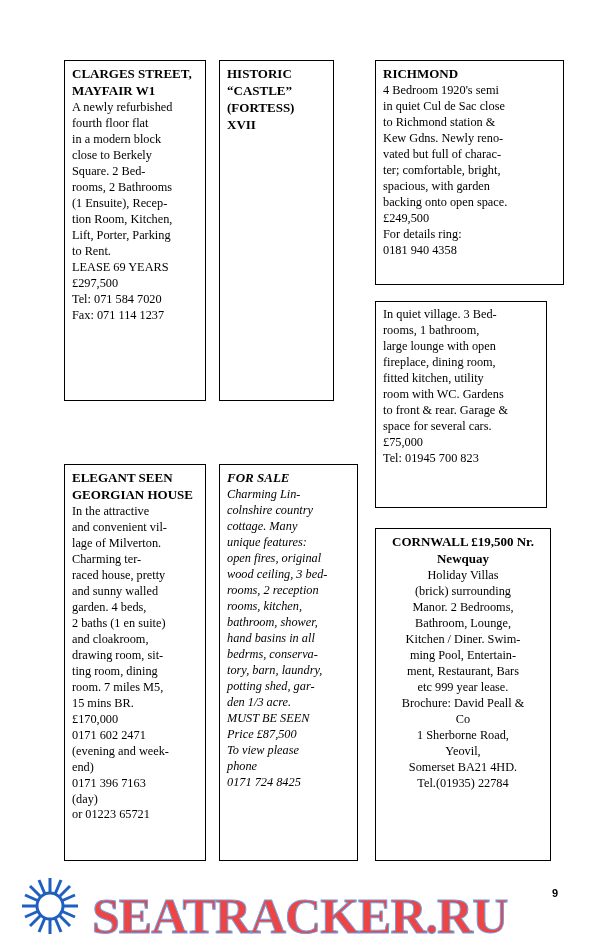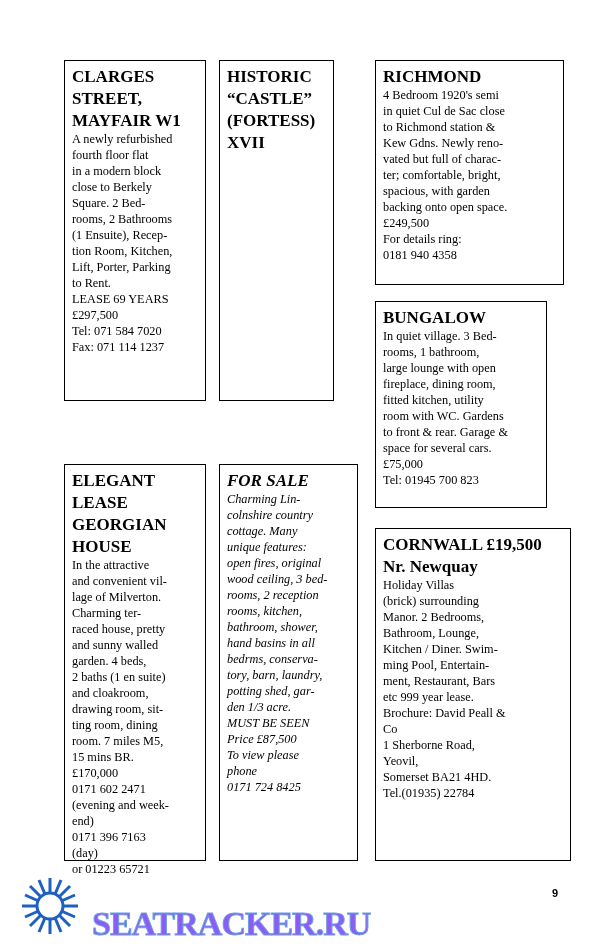--- a/index.html
+++ b/index.html
@@ -27,35 +27,35 @@
     position: absolute;
     border: 1px solid #000000;
     background: #ffffff;
     box-sizing: border-box;
     padding: 5px 7px 6px 7px;
     font-size: 12.3px;
     line-height: 1.30;
   }
   .ad .hd {
     font-weight: bold;
-    font-size: 17px;
+    font-size: 13px;
     line-height: 1.30;
     display: block;
   }
   .ad .body {
     display: block;
     white-space: pre-line;
   }
 
   
   #ad-clarges   { left: 64px;  top: 60px;  width: 142px; height: 341px; }
   #ad-castle    { left: 219px; top: 60px;  width: 115px; height: 341px; }
   #ad-richmond  { left: 375px; top: 60px;  width: 189px; height: 225px; }
   #ad-bungalow  { left: 375px; top: 301px; width: 172px; height: 207px; }
-  #ad-cornwall  { left: 375px; top: 528px; width: 196px; height: 333px; }
+  #ad-cornwall  { left: 375px; top: 528px; width: 176px; height: 333px; text-align: center; }
   #ad-georgian  { left: 64px;  top: 464px; width: 142px; height: 397px; }
   #ad-forsale   { left: 219px; top: 464px; width: 139px; height: 397px; font-style: italic; }
 
   
   .page-number {
     position: absolute;
     right: 48px;
     bottom: 48px;
     font-family: "Liberation Sans", sans-serif;
     font-size: 11px;
@@ -83,23 +83,23 @@
     width: 68px;
     height: 62px;
   }
   .wm-text {
     position: absolute;
     left: 92px;
     bottom: 6px;
     font-family: "Liberation Serif", serif;
     font-weight: bold;
     font-style: normal;
-    font-size: 34px;
+    font-size: 50px;
     letter-spacing: -1px;
-    color: #8b5cf6;
+    color: #ef4444;
     -webkit-text-stroke: 1px #6f9fe0;
     white-space: nowrap;
     line-height: 1;
   }
 </style>
 </head>
 <body>
 
 <div class="page">
 
@@ -137,21 +137,20 @@
 vated but full of charac-
 ter; comfortable, bright,
 spacious, with garden
 backing onto open space.
 £249,500
 For details ring:
 0181 940 4358</span>
   </div>
 
   <div class="ad" id="ad-bungalow">
-    <span class="hd">BUNGALOW</span>
     <span class="body">In quiet village. 3 Bed-
 rooms, 1 bathroom,
 large lounge with open
 fireplace, dining room,
 fitted kitchen, utility
 room with WC. Gardens
 to front &amp; rear. Garage &amp;
 space for several cars.
 £75,000
 Tel: 01945 700 823</span>
@@ -170,21 +169,21 @@
 etc 999 year lease.
 Brochure: David Peall &amp;
 Co
 1 Sherborne Road,
 Yeovil,
 Somerset BA21 4HD.
 Tel.(01935) 22784</span>
   </div>
 
   <div class="ad" id="ad-georgian">
-    <span class="hd">ELEGANT LEASE
+    <span class="hd">ELEGANT SEEN
 GEORGIAN HOUSE</span>
     <span class="body">In the attractive
 and convenient vil-
 lage of Milverton.
 Charming ter-
 raced house, pretty
 and sunny walled
 garden. 4 beds,
 2 baths (1 en suite)
 and cloakroom,

